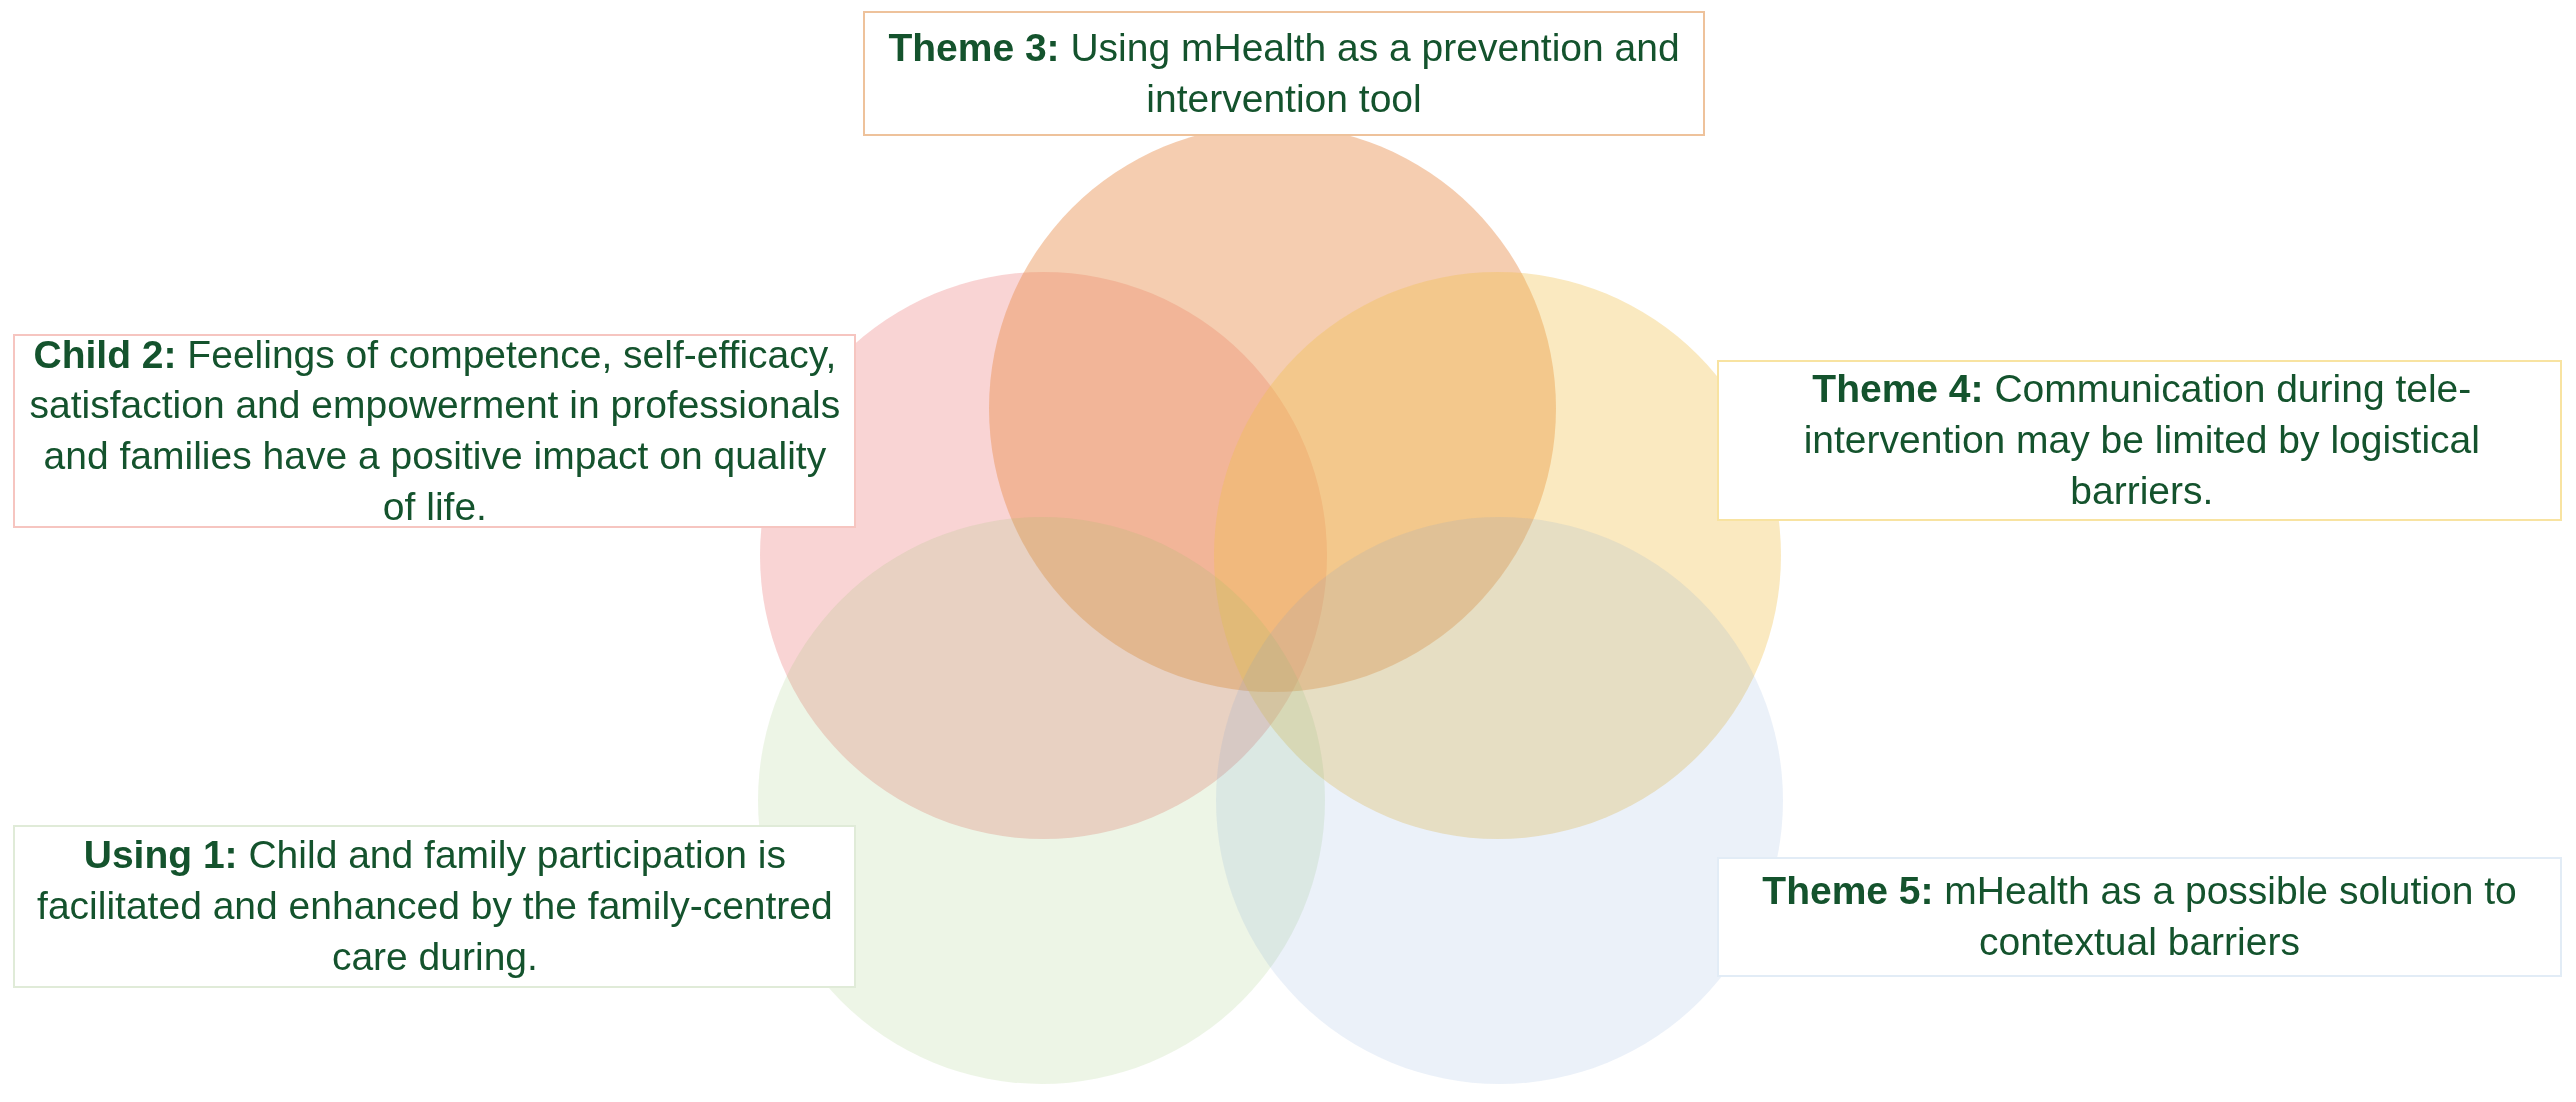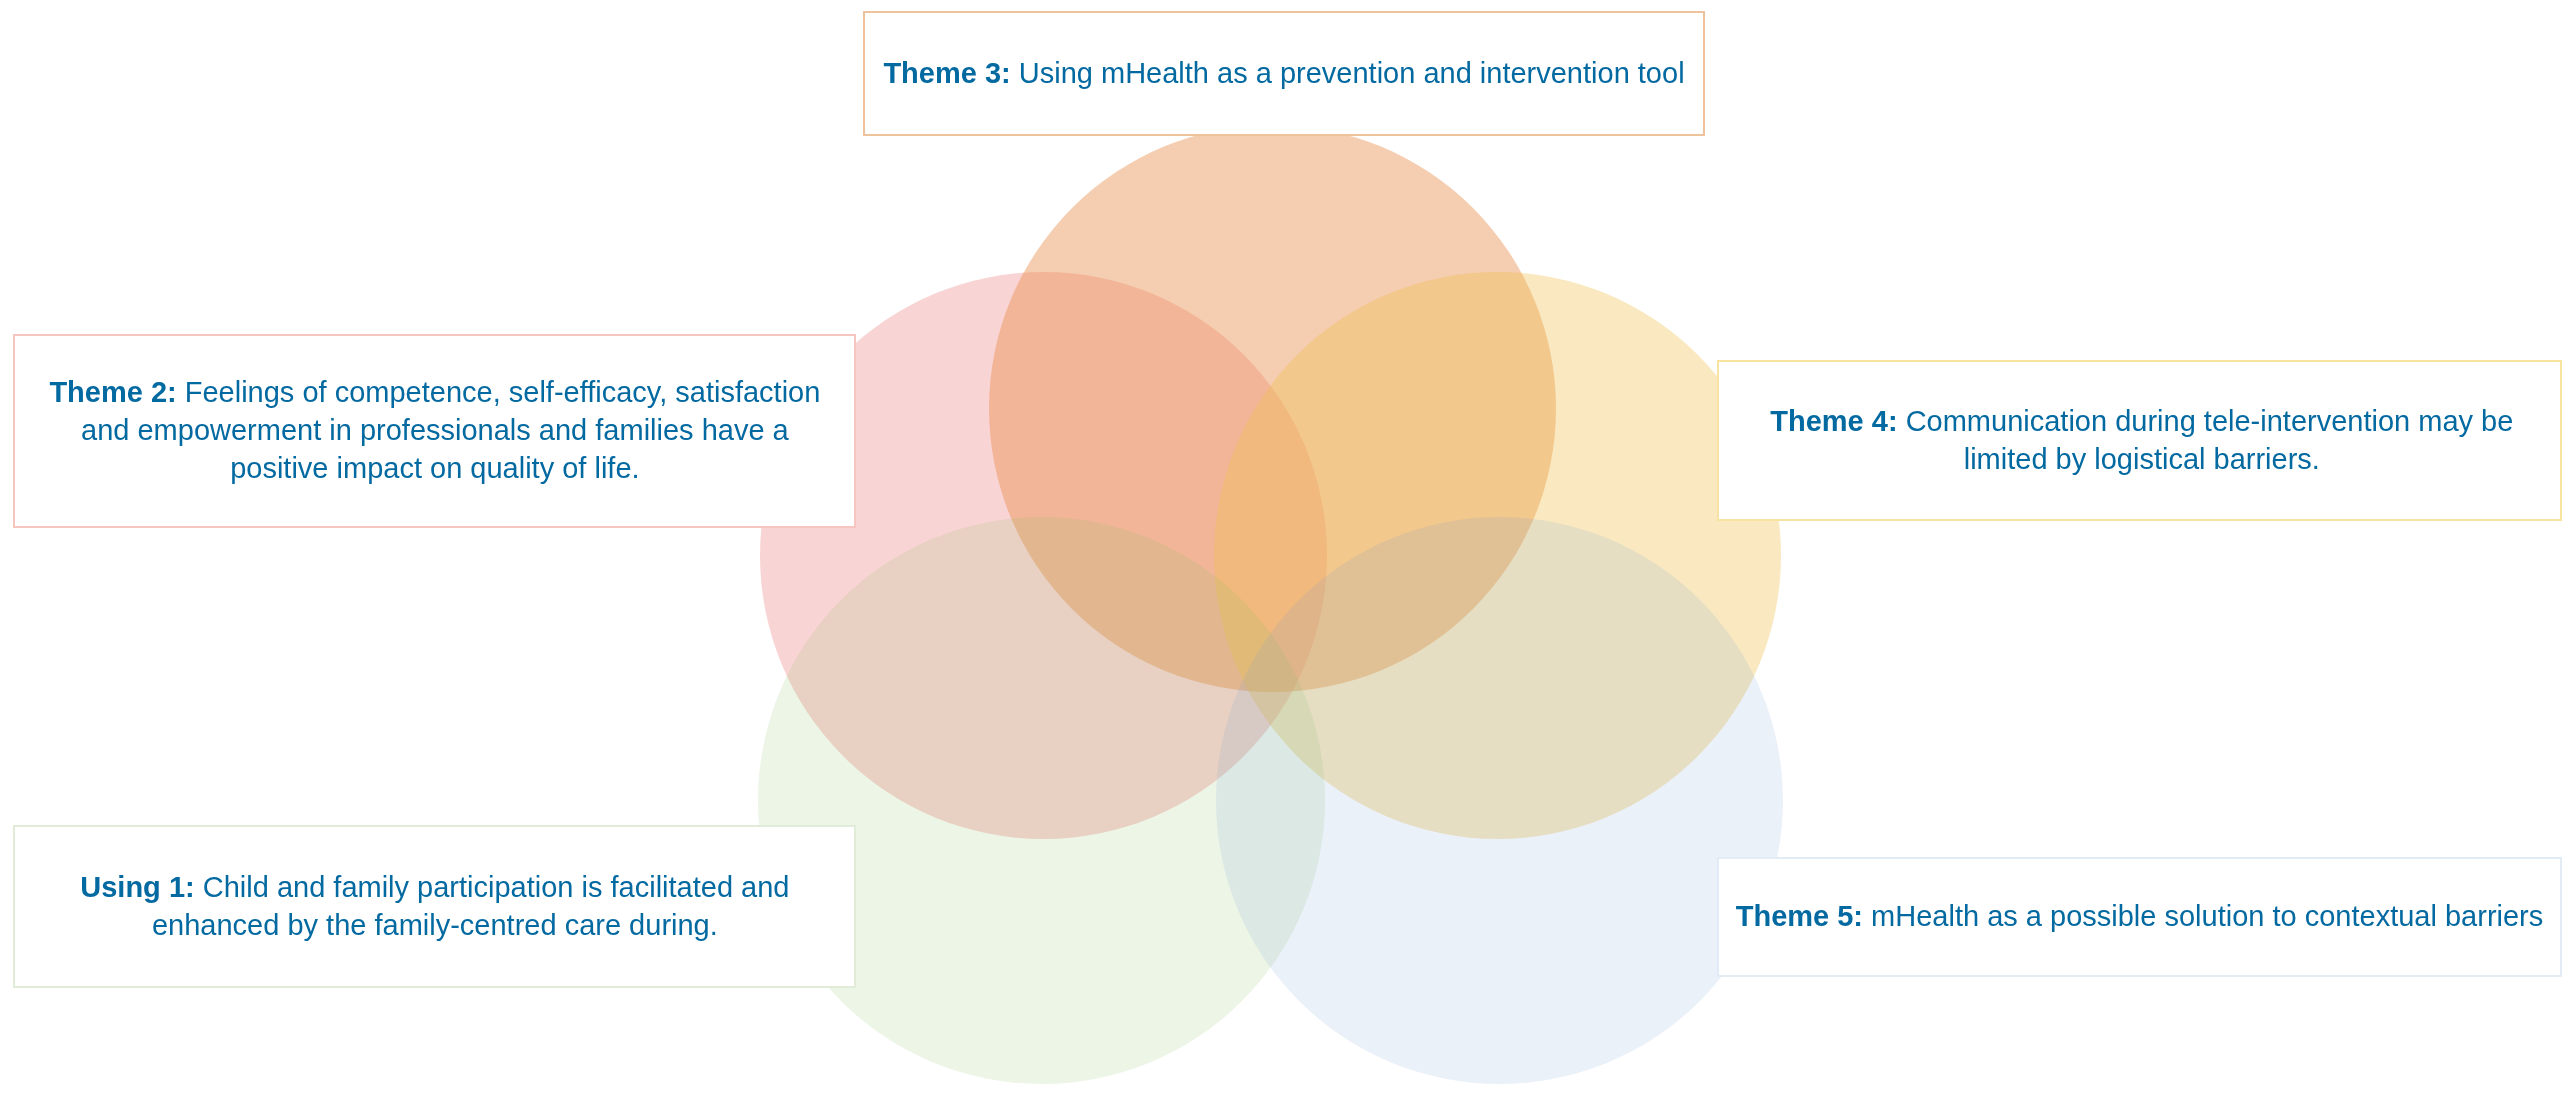--- a/index.html
+++ b/index.html
@@ -78,23 +78,23 @@
 
   
   .theme-box {
     position: absolute;
     background: #ffffff;
     box-sizing: border-box;
     display: flex;
     align-items: center;
     justify-content: center;
     text-align: center;
-    color: #0369a1;
+    color: #14532d;
     line-height: 1.30;
-    font-size: 29px;
+    font-size: 39px;
     padding: 7.3px 13.4px;
   }
   .theme-box .lead {
     font-weight: bold;
   }
 
   #box-theme3 {
     left: 863px;
     top: 11px;
     width: 842px;
@@ -144,21 +144,21 @@
     <div class="circle" id="circle-theme4"></div>
     <div class="circle" id="circle-theme1"></div>
     <div class="circle" id="circle-theme5"></div>
   </div>
 
   <div class="theme-box" id="box-theme3">
     <span class="box-text"><span class="lead">Theme 3:</span><span> Using mHealth as a prevention and intervention tool</span></span>
   </div>
 
   <div class="theme-box" id="box-theme2">
-    <span class="box-text"><span class="lead">Theme 2:</span><span> Feelings of competence, self-efficacy, satisfaction and empowerment in professionals and families have a positive impact on quality of life.</span></span>
+    <span class="box-text"><span class="lead">Child 2:</span><span> Feelings of competence, self-efficacy, satisfaction and empowerment in professionals and families have a positive impact on quality of life.</span></span>
   </div>
 
   <div class="theme-box" id="box-theme4">
     <span class="box-text"><span class="lead">Theme 4:</span><span> Communication during tele-intervention may be limited by logistical barriers.</span></span>
   </div>
 
   <div class="theme-box" id="box-theme1">
     <span class="box-text"><span class="lead">Using 1:</span><span> Child and family participation is facilitated and enhanced by the family-centred care during.</span></span>
   </div>
 

